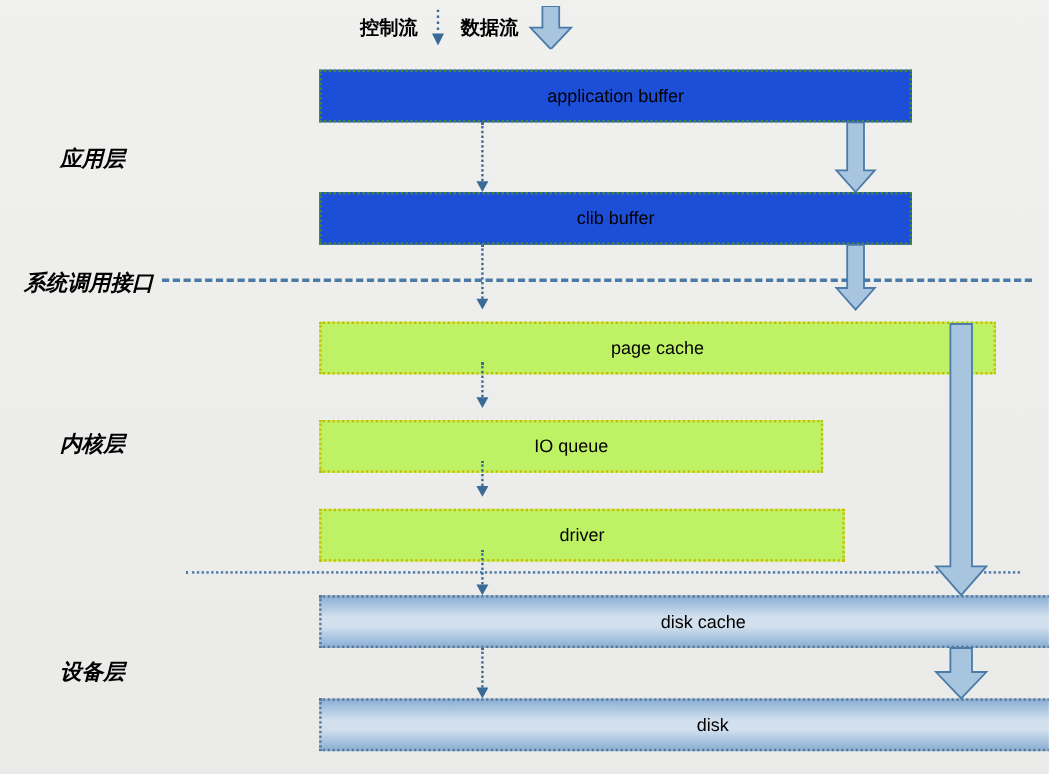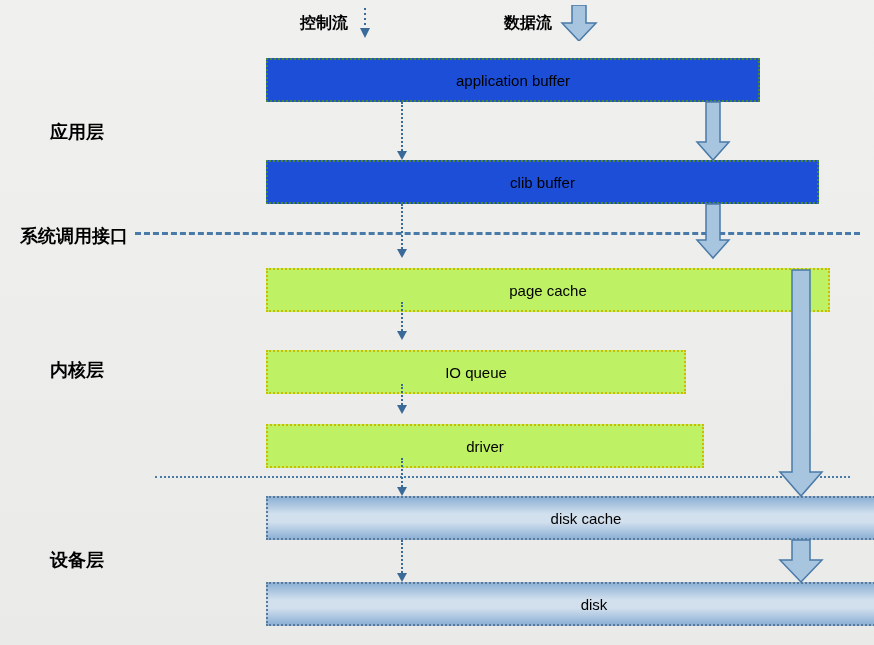--- a/index.html
+++ b/index.html
@@ -27,20 +27,21 @@
     flex-direction: column;
     align-items: center;
     justify-content: flex-end;
   }
   .legend-big-arrow svg { display: block; }
   .layer-label {
     position: absolute;
     font-weight: bold;
     font-size: 18px;
     color: #000;
+    font-style: italic;
   }
   .box {
     position: absolute;
     height: 44px;
     display: flex;
     align-items: center;
     justify-content: center;
     font-size: 15px;
     color: #000;
     border: 2px dotted;
@@ -85,39 +86,39 @@
 <div class="legend">
   <div class="legend-group">
     <span class="legend-label">控制流</span>
     <span class="legend-small-arrow">
       <svg width="14" height="30" viewBox="0 0 14 30">
         <line x1="7" y1="0" x2="7" y2="20" stroke="#3a6a98" stroke-width="2" stroke-dasharray="2 3"></line>
         <polygon points="7,30 2,20 12,20" fill="#3a6a98"></polygon>
       </svg>
     </span>
   </div>
-  <div class="legend-group" style="margin-left: 120px;">
+  <div class="legend-group" style="">
     <span class="legend-label">数据流</span>
     <span class="legend-big-arrow">
       <svg width="38" height="36" viewBox="0 0 38 36">
         <polygon points="12,0 26,0 26,18 36,18 19,36 2,18 12,18" fill="#a8c5e0" stroke="#4a7aa8" stroke-width="1.5"></polygon>
       </svg>
     </span>
   </div>
 </div>
 
 <div class="layer-label" style="top:120px; left:50px;">应用层</div>
 <div class="layer-label" style="top:224px; left:20px;">系统调用接口</div>
 <div class="layer-label" style="top:358px; left:50px;">内核层</div>
 <div class="layer-label" style="top:548px; left:50px;">设备层</div>
 
 <div class="box green" style="top:58px; left:266px; width:494px;">
   <span>application buffer</span>
 </div>
-<div class="box green" style="top:160px; left:266px; width:553px;">
+<div class="box green" style="top:160px; left:266px; width:494px;">
   <span>clib buffer</span>
 </div>
 <div class="box yellow" style="top:258px; left:266px; width:564px;">
   <span>page cache</span>
 </div>
 <div class="box yellow" style="top:340px; left:266px; width:420px;">
   <span>IO queue</span>
 </div>
 <div class="box yellow" style="top:414px; left:266px; width:438px;">
   <span>driver</span>

